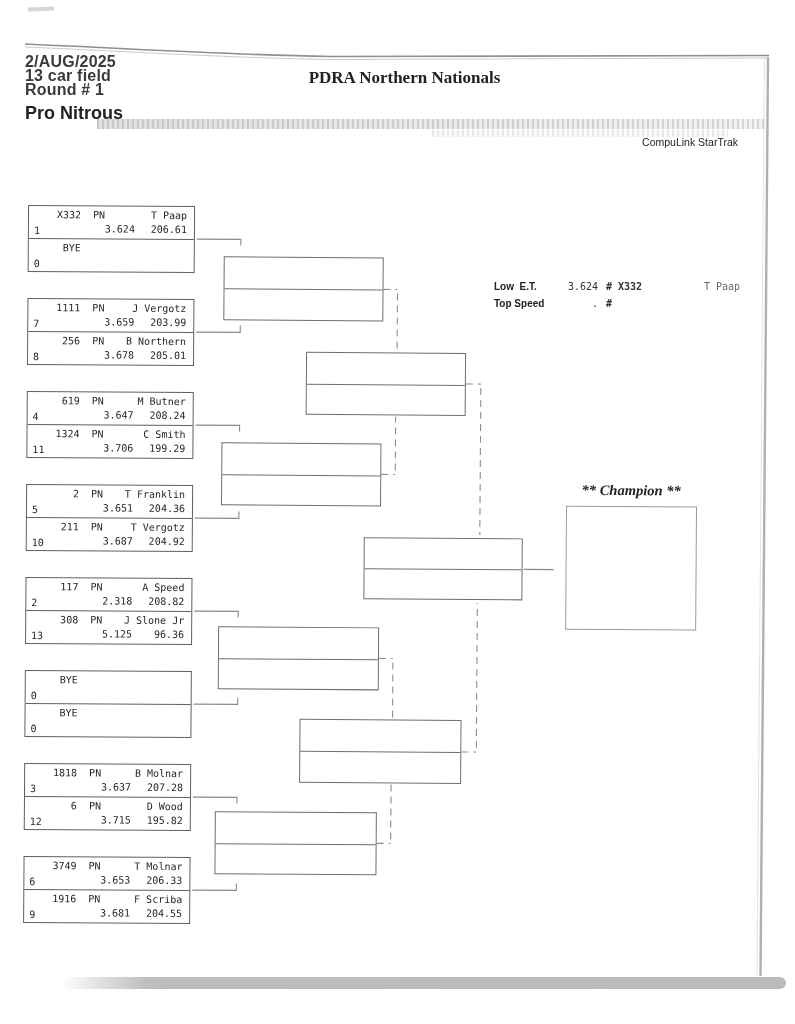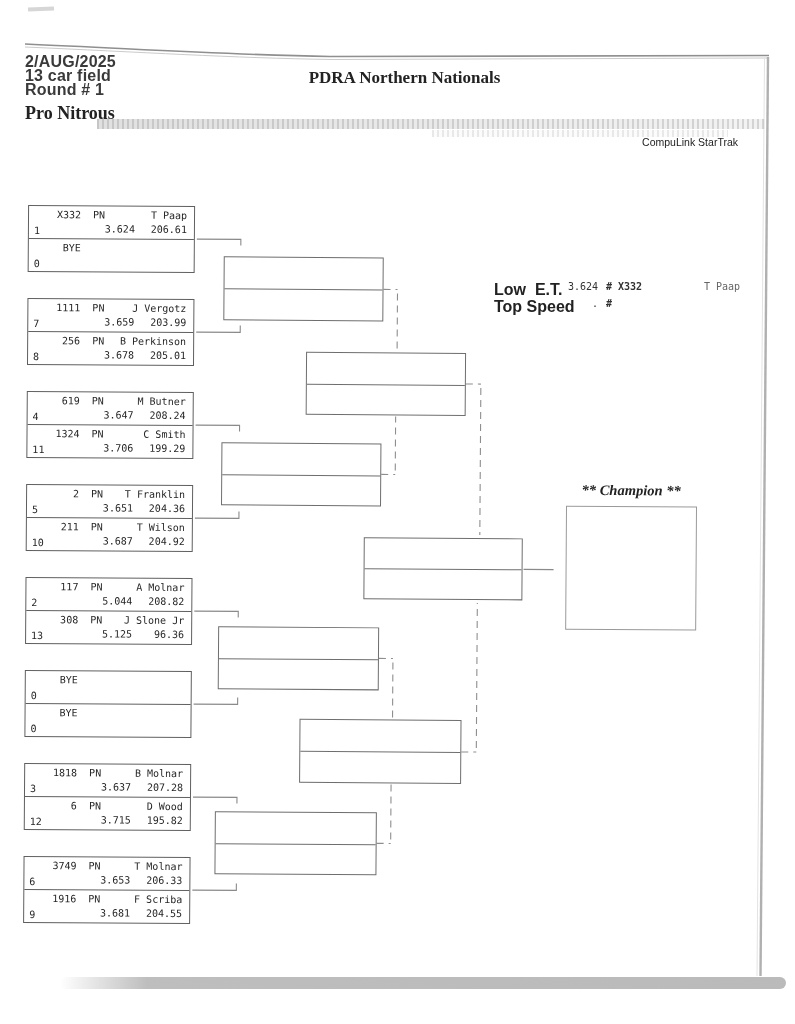--- a/index.html
+++ b/index.html
@@ -4,34 +4,34 @@
 <style>
   html,body{margin:0;padding:0;background:#ffffff;}
   .page{position:relative;width:795px;height:1024px;background:#ffffff;overflow:hidden;
         font-family:"Liberation Sans",sans-serif;color:#2b2b2b;}
 
   
   .hdr-small{position:absolute;left:25px;font-size:16px;font-weight:700;color:#3a3a3a;letter-spacing:.2px;}
   .date{top:53px;} .field{top:67px;} .round{top:81px;}
   .title{position:absolute;left:0;right:30px;top:68px;text-align:center;
          font-family:"Liberation Serif",serif;font-weight:700;font-size:17px;color:#222;margin-left:44px;}
-  .class-name{position:absolute;left:25px;top:103px;font-family:Liberation Serif, serif;
+  .class-name{position:absolute;left:25px;top:103px;font-family:Liberation Sans, sans-serif;
               font-weight:700;font-size:18px;color:#222;}
   .class-band{position:absolute;left:97px;top:119px;width:668px;height:10px;opacity:.75;
               background:
                 repeating-linear-gradient(90deg,rgba(160,160,160,.55) 0 2px,rgba(230,230,230,.4) 2px 5px),
                 linear-gradient(to right,rgba(190,190,190,.8),rgba(225,225,225,.35));}
   .band2{position:absolute;left:432px;top:130px;width:296px;height:7px;opacity:.45;
          background:repeating-linear-gradient(90deg,rgba(170,170,170,.6) 0 2px,rgba(235,235,235,.4) 2px 5px);}
   .timing{position:absolute;right:57px;top:136px;font-size:10.5px;color:#222;font-weight:400;}
 
   
   .stats{position:absolute;left:494px;top:281px;width:256px;height:36px;}
   .stats span{position:absolute;white-space:pre;}
-  .stat-label{left:0;font-size:16px;font-weight:700;color:#222;}
+  .stat-label{left:0;font-size:10px;font-weight:700;color:#222;}
   .stat-value{left:60px;width:44px;text-align:right;font-family:"DejaVu Sans Mono",monospace;font-size:10px;color:#333;}
   .stat-car{left:112px;font-family:"DejaVu Sans Mono",monospace;font-size:10px;color:#333;font-weight:700;text-align:right;}
   .stat-driver{left:210px;font-family:"DejaVu Sans Mono",monospace;font-size:10px;color:#666;}
   .row2{top:17px;}
 
   
   .bracket{position:absolute;left:0;top:0;width:795px;height:1024px;
            transform:rotate(.4deg);transform-origin:40px 220px;}
 
   
@@ -151,21 +151,21 @@
       <span class="car">1111</span>
       <span class="cls">PN</span>
       <span class="driver">J Vergotz</span>
       <span class="seed">7</span>
       <span class="et">3.659</span>
       <span class="speed">203.99</span>
     </div>
     <div class="half bottom">
       <span class="car">256</span>
       <span class="cls">PN</span>
-      <span class="driver">B Perkinson</span>
+      <span class="driver">B Northern</span>
       <span class="seed">8</span>
       <span class="et">3.678</span>
       <span class="speed">205.01</span>
     </div>
   </div>
 
   <div class="r1-box" style="top: 391px;">
     <div class="half top">
       <span class="car">619</span>
       <span class="cls">PN</span>
@@ -189,34 +189,34 @@
       <span class="car">2</span>
       <span class="cls">PN</span>
       <span class="driver">T Franklin</span>
       <span class="seed">5</span>
       <span class="et">3.651</span>
       <span class="speed">204.36</span>
     </div>
     <div class="half bottom">
       <span class="car">211</span>
       <span class="cls">PN</span>
-      <span class="driver">T Wilson</span>
+      <span class="driver">T Vergotz</span>
       <span class="seed">10</span>
       <span class="et">3.687</span>
       <span class="speed">204.92</span>
     </div>
   </div>
 
   <div class="r1-box" style="top: 577px;">
     <div class="half top">
       <span class="car">117</span>
       <span class="cls">PN</span>
-      <span class="driver">A Molnar</span>
+      <span class="driver">A Speed</span>
       <span class="seed">2</span>
-      <span class="et">5.044</span>
+      <span class="et">2.318</span>
       <span class="speed">208.82</span>
     </div>
     <div class="half bottom">
       <span class="car">308</span>
       <span class="cls">PN</span>
       <span class="driver">J Slone Jr</span>
       <span class="seed">13</span>
       <span class="et">5.125</span>
       <span class="speed">96.36</span>
     </div>

